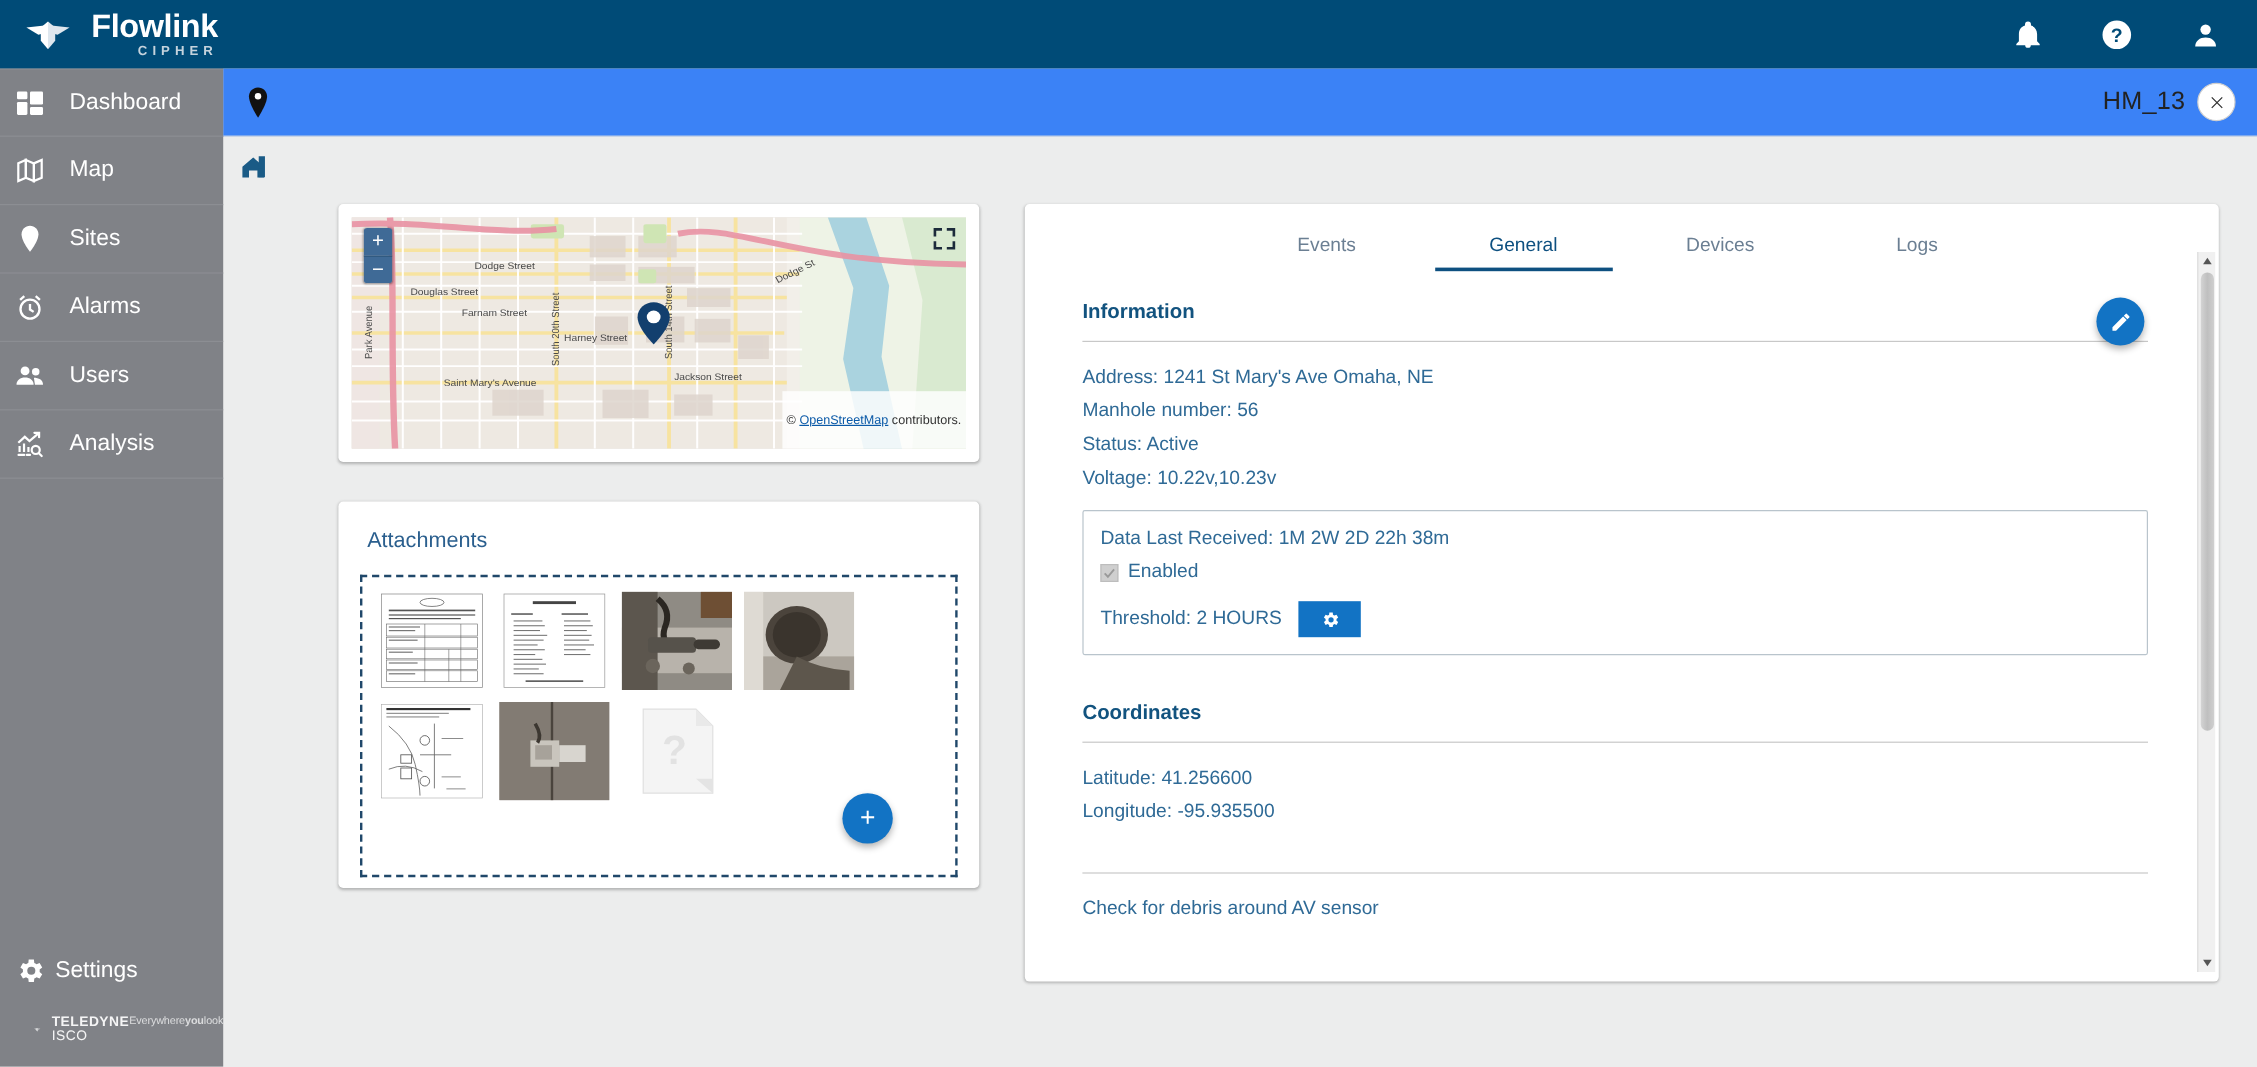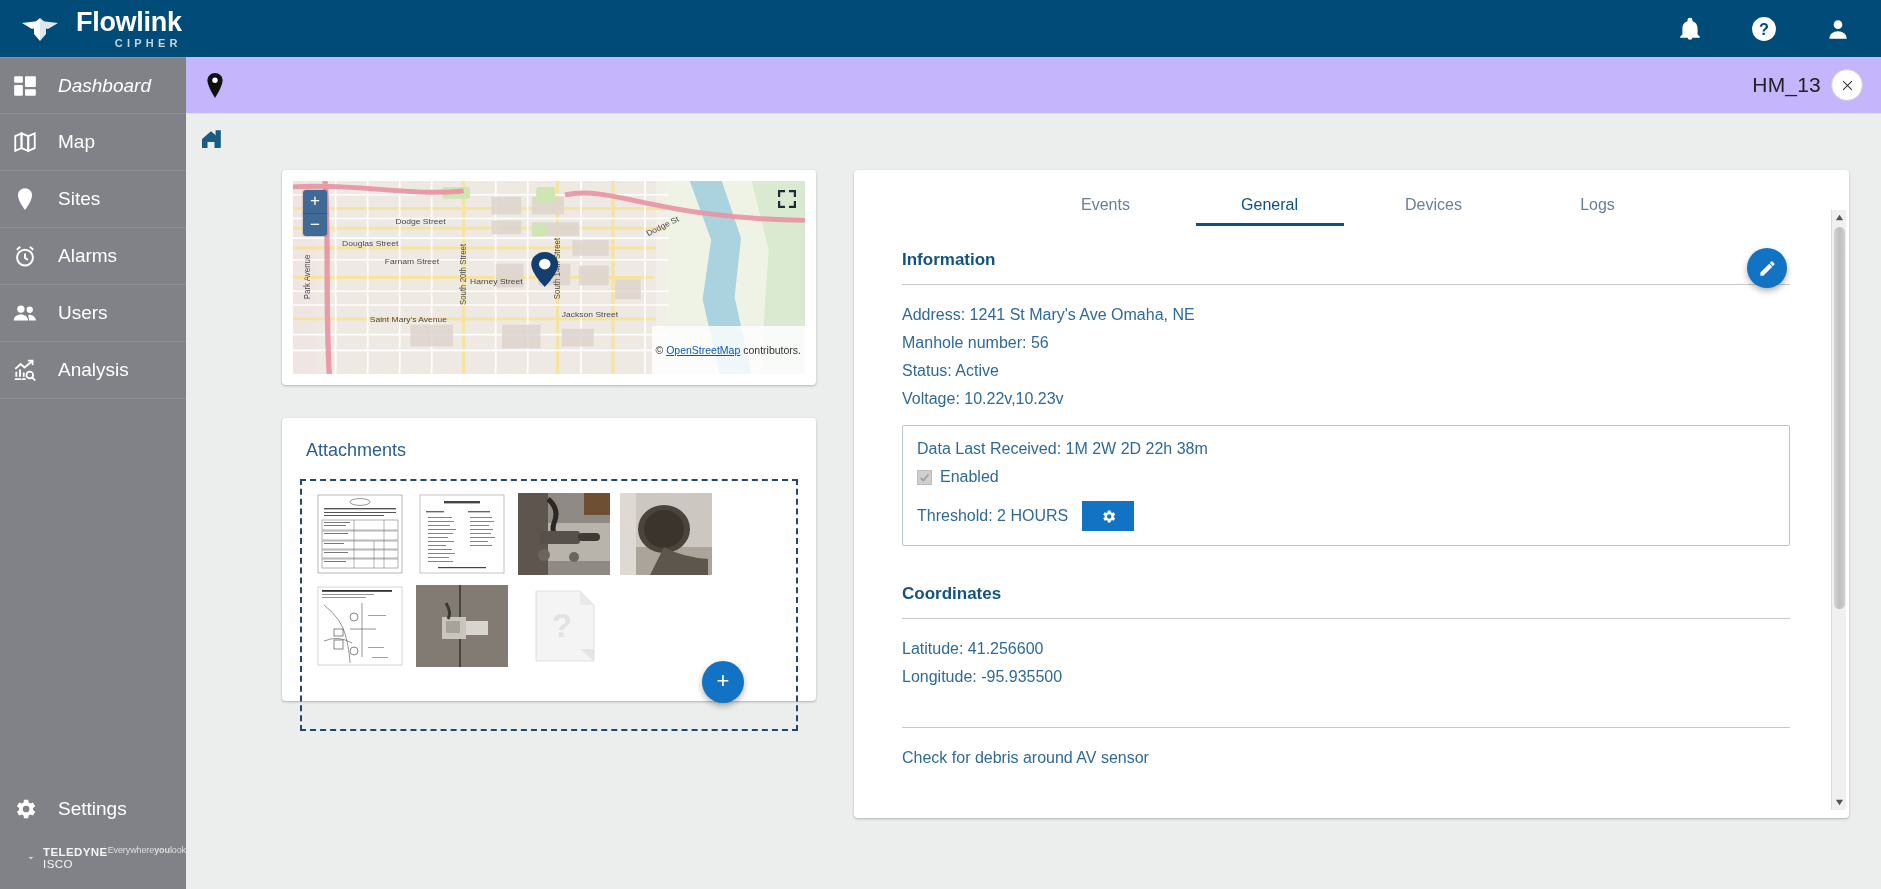--- a/index.html
+++ b/index.html
@@ -34,40 +34,40 @@
   .sidebar {
     width: 186px; flex: 0 0 186px; background: #808287;
     display: flex; flex-direction: column; position: relative;
   }
   .nav-list { display: flex; flex-direction: column; }
   .nav-item {
     display: flex; align-items: center; gap: 20px;
     height: 57px; padding-left: 12px; cursor: pointer;
     border-bottom: 1px solid #8c8e93;
   }
-  .nav-item:first-child { border-top: 1px solid #8c8e93; font-style: italic; }
+  .nav-item:first-child { border-top: 1px solid #8c8e93; }
   .nav-ico { width: 26px; height: 26px; flex: 0 0 26px; display: block; }
   .nav-label { color: #fff; font-size: 19px; }
   .sidebar-bottom { margin-top: auto; }
   .settings-item {
-    display: flex; align-items: center; gap: 20px;
+    display: flex; align-items: center; gap: 8px;
     height: 56px; padding-left: 12px; cursor: pointer;
   }
   .teledyne { padding: 8px 0 18px 28px; opacity: .92; }
   .ted-row { display: flex; align-items: center; gap: 9px; }
   .ted-text { display: flex; line-height: 1.05; }
   .ted-1 { font-size: 11.5px; color: #fff; letter-spacing: .4px; }
   .ted-1 b { font-weight: bold; }
   .ted-1 span { font-weight: normal; }
   .ted-2 { font-size: 9px; color: #e3e4e5; letter-spacing: -.1px; }
 
   
   .main { flex: 1 1 auto; display: flex; flex-direction: column; min-width: 0; background: #eceded; }
   .pagebar {
-    background: #c4b5fd; height: 57px; flex: 0 0 57px;
+    background: #3b82f6; height: 57px; flex: 0 0 57px;
     display: flex; align-items: center; justify-content: space-between;
     padding: 0 18px 0 18px; border-bottom: 1px solid #e3e3e3;
   }
   .pagebar-left { display: flex; align-items: center; }
   .pin-ico { width: 22px; height: 27px; display: block; }
   .pagebar-right { display: flex; align-items: center; gap: 10px; }
   .page-title { font-size: 21px; color: #222; letter-spacing: .2px; }
   .close-btn {
     width: 32px; height: 32px; border-radius: 50%;
     border: 1px solid #cfcfcf; background: #fff;
@@ -99,21 +99,21 @@
   .fs-btn {
     position: absolute; right: 8px; top: 8px; width: 20px; height: 20px;
     cursor: pointer; z-index: 4;
   }
   .osm-attr {
     position: absolute; right: 0; bottom: 0; background: rgba(255,255,255,.82);
     font-size: 10.5px; color: #333; padding: 18px 4px; z-index: 4; white-space: nowrap;
   }
   .osm-attr a { color: #0b5aa8; text-decoration: underline; }
 
-  .attach-card { margin-top: 33px; padding: 16px 18px 0 18px; height: 283px; }
+  .attach-card { margin-top: 33px; padding: 16px 18px 0 18px; height: 322px; }
   .attach-title { color: #2b5f8e; font-size: 18px; margin: 6px 0 18px 6px; }
   .dropzone {
     border: 2px dashed #20486a; height: 252px; padding: 12px 10px 0 12px;
     position: relative; overflow: hidden;
   }
   .thumb-row { display: flex; gap: 10px; margin-bottom: 10px; }
   .thumb { width: 92px; height: 82px; overflow: hidden; background: #fff; }
   .thumb svg, .thumb .photo { width: 100%; height: 100%; display: block; }
   .fab-add {
     position: absolute; right: 52px; bottom: 26px;

